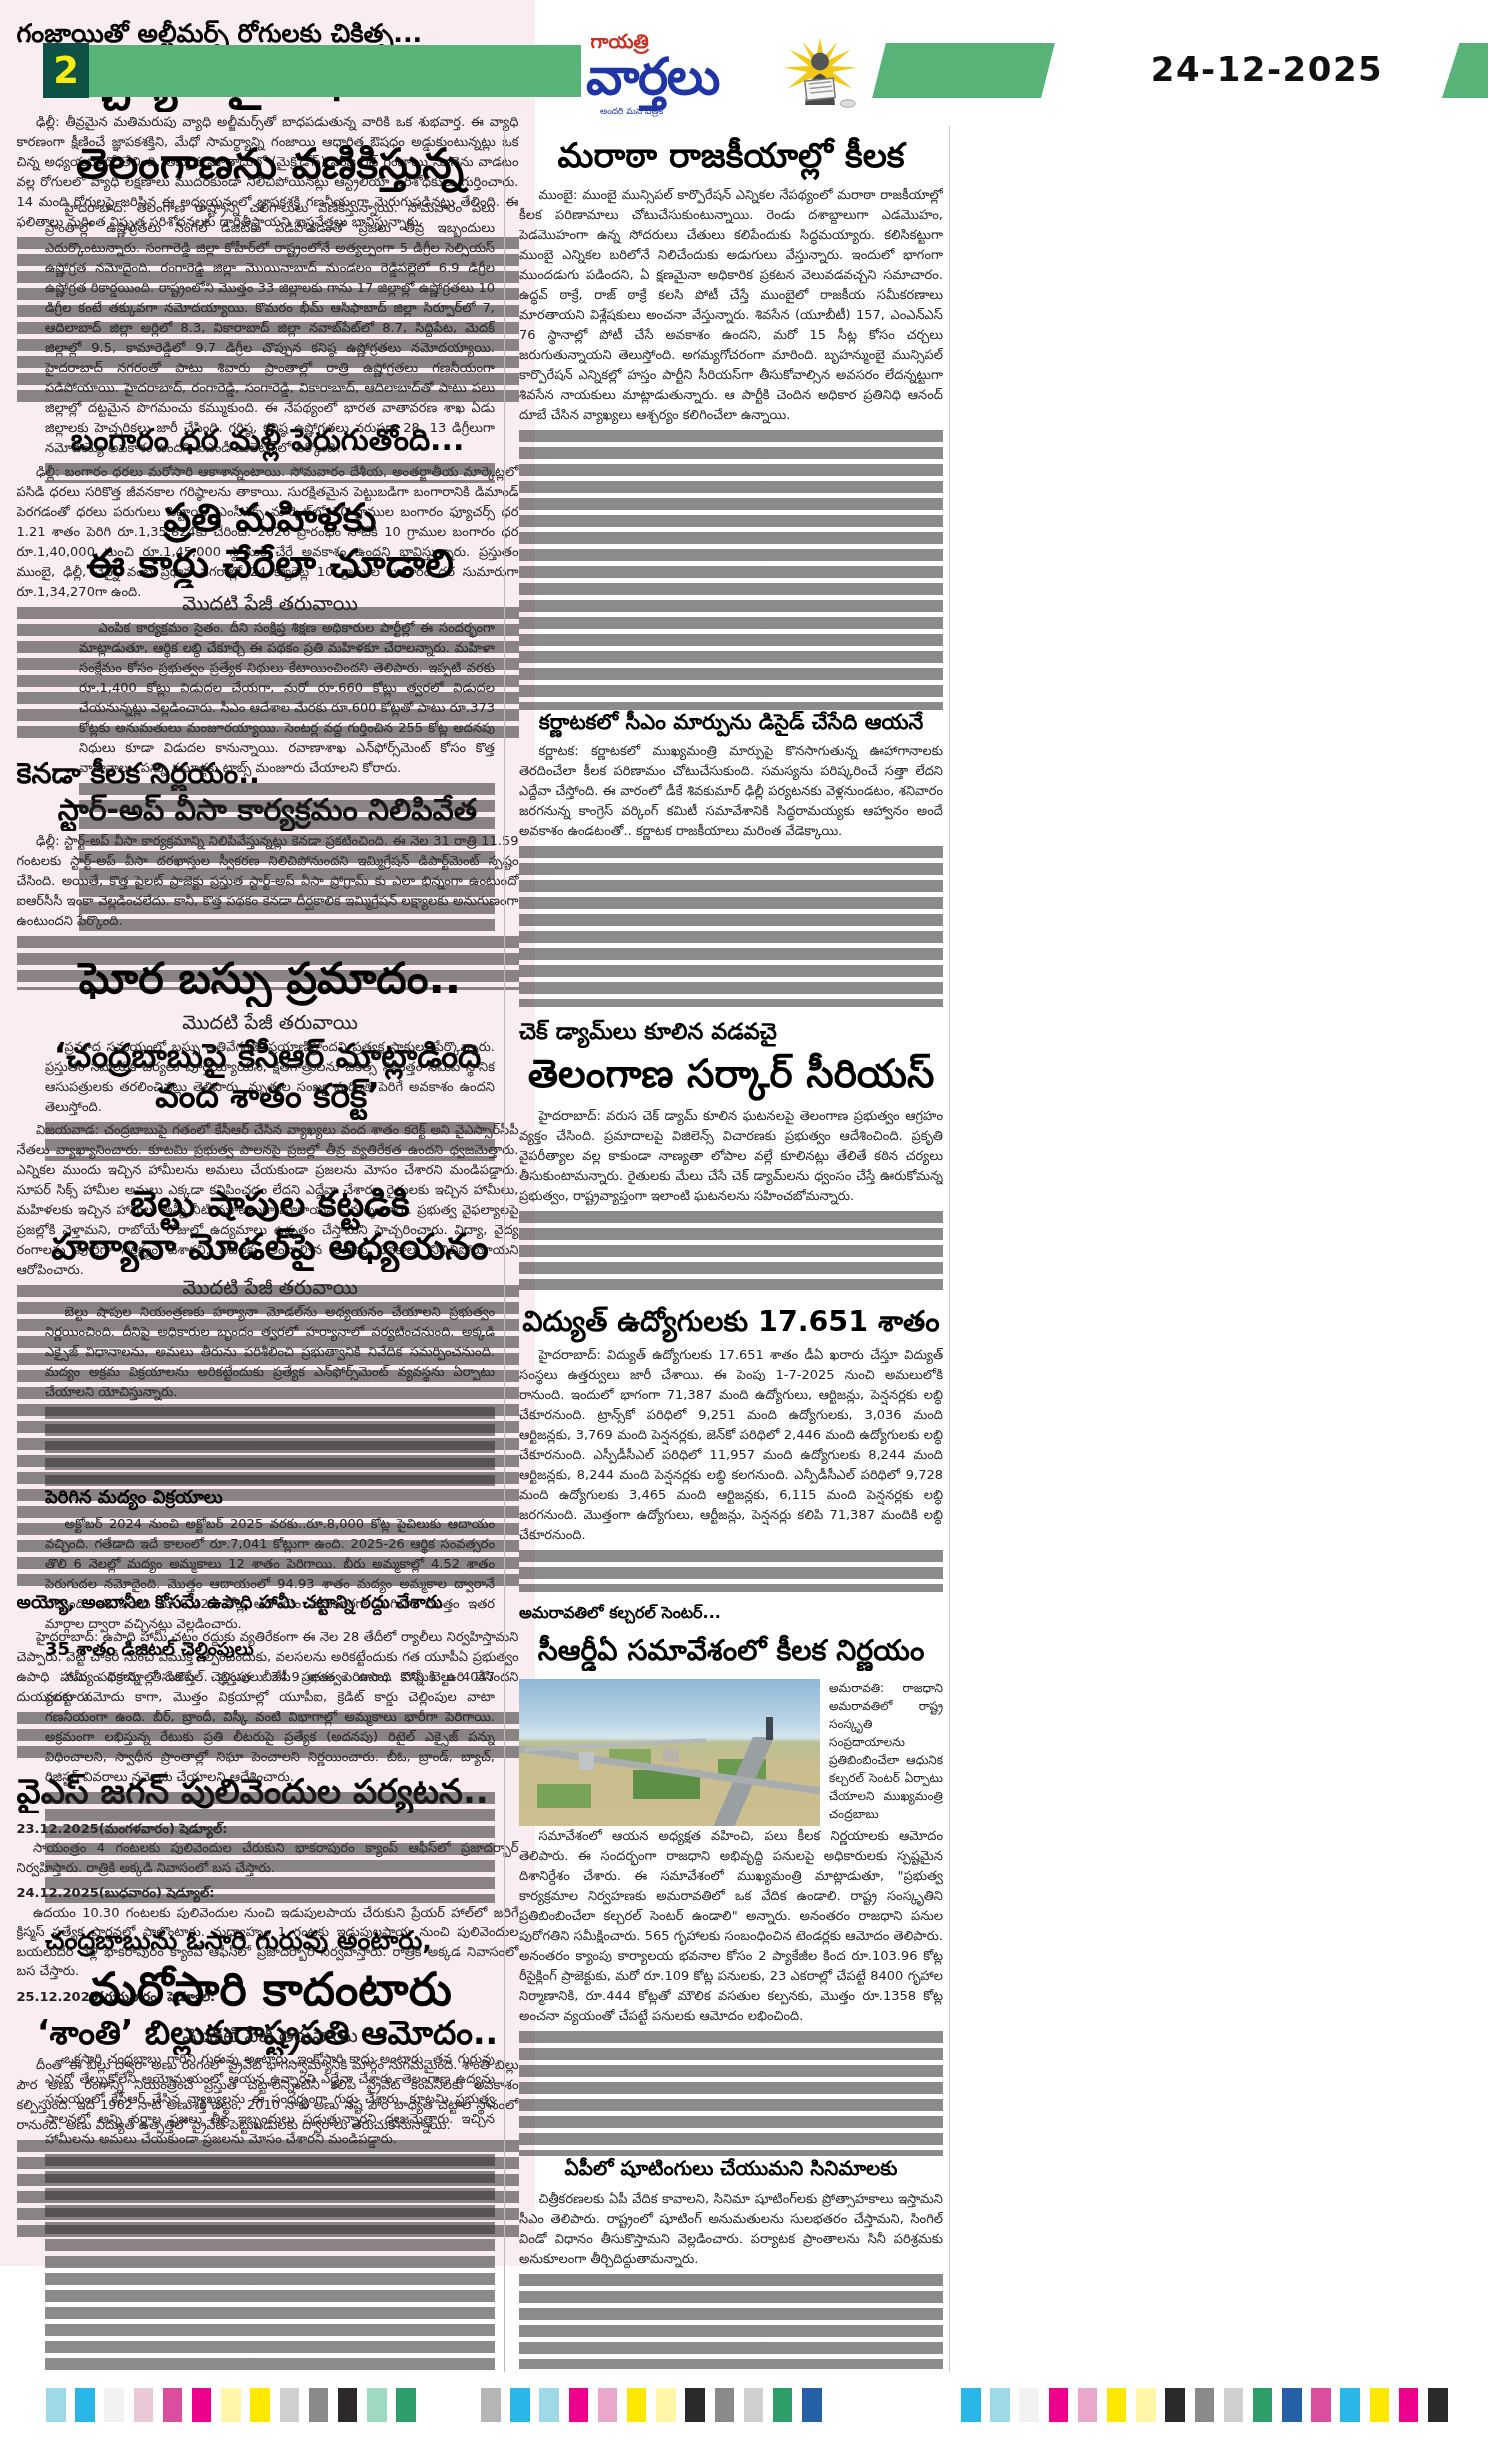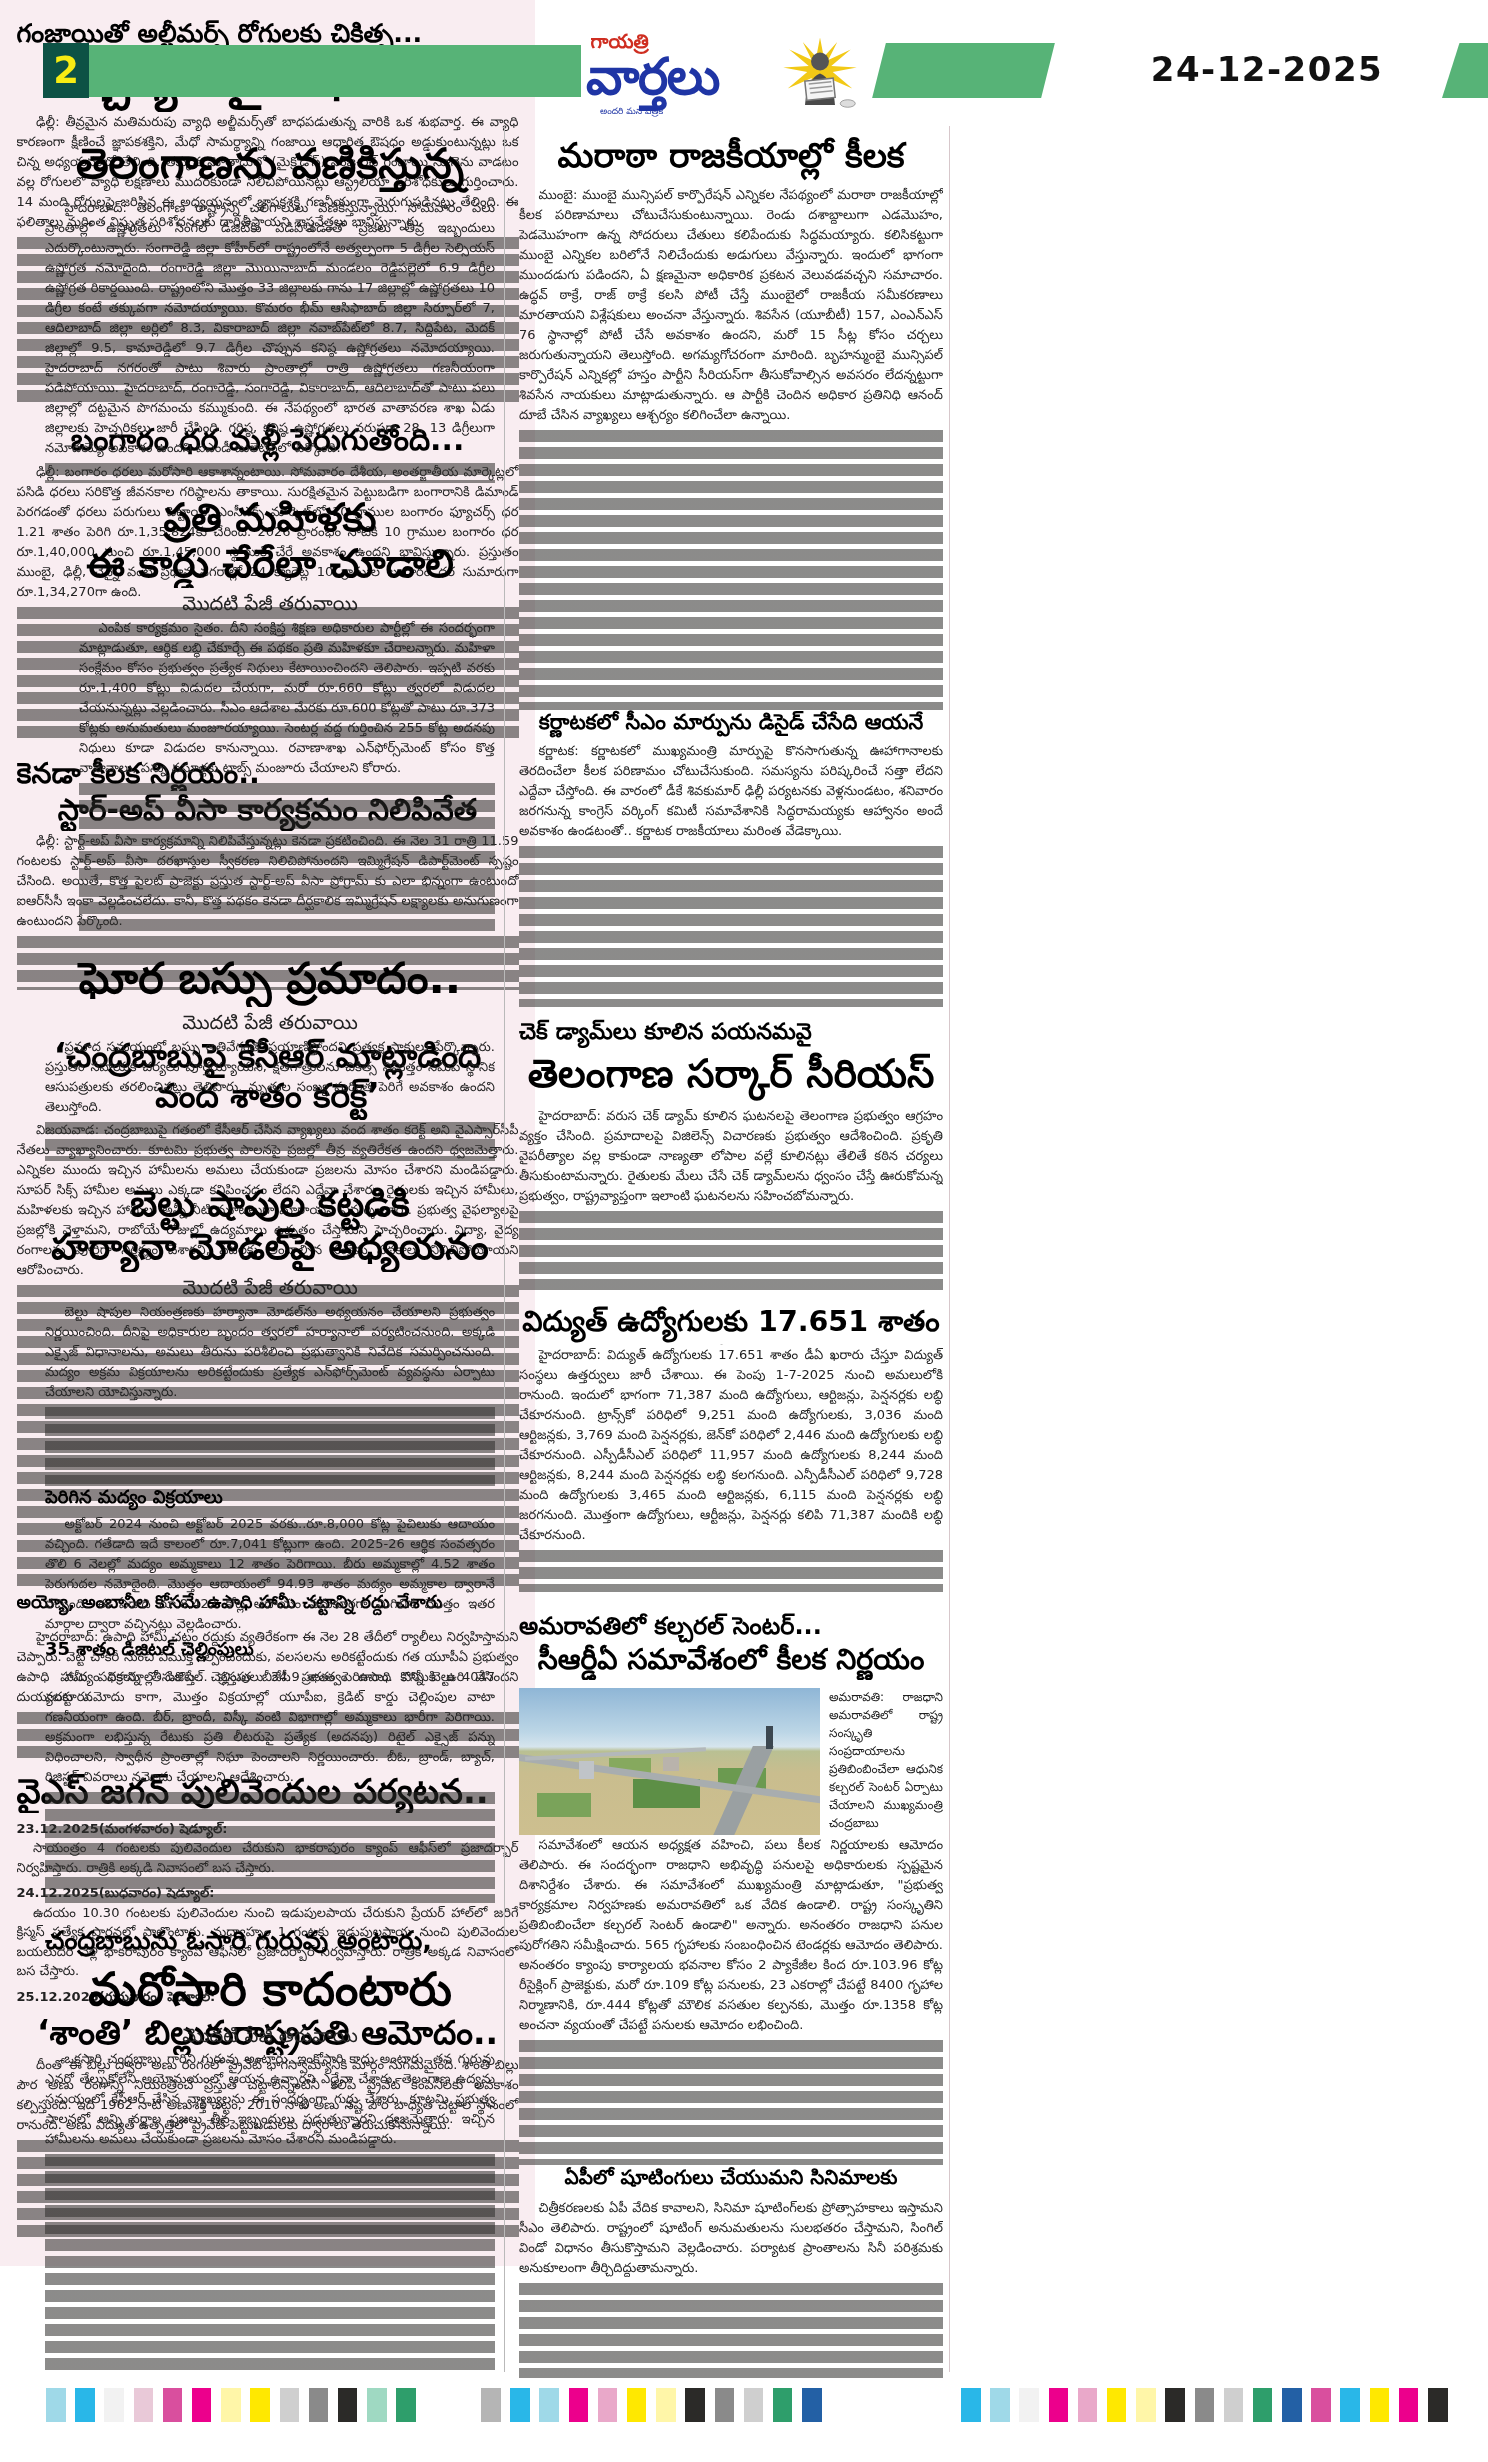--- a/index.html
+++ b/index.html
@@ -166,34 +166,34 @@
     <div class="abody" style="height:525px;">
       <span class="ex">ముంబై: ముంబై మున్సిపల్ కార్పొరేషన్ ఎన్నికల నేపథ్యంలో మరాఠా రాజకీయాల్లో కీలక పరిణామాలు చోటుచేసుకుంటున్నాయి. రెండు దశాబ్దాలుగా ఎడమొహం, పెడమొహంగా ఉన్న సోదరులు చేతులు కలిపేందుకు సిద్ధమయ్యారు. కలిసికట్టుగా ముంబై ఎన్నికల బరిలోనే నిలిచేందుకు అడుగులు వేస్తున్నారు. ఇందులో భాగంగా ముందడుగు పడిందని, ఏ క్షణమైనా అధికారిక ప్రకటన వెలువడవచ్చని సమాచారం. ఉద్ధవ్ ఠాక్రే, రాజ్ ఠాక్రే కలసి పోటీ చేస్తే ముంబైలో రాజకీయ సమీకరణాలు మారతాయని విశ్లేషకులు అంచనా వేస్తున్నారు. శివసేన (యూబీటీ) 157, ఎంఎన్ఎస్ 76 స్థానాల్లో పోటీ చేసే అవకాశం ఉందని, మరో 15 సీట్ల కోసం చర్చలు జరుగుతున్నాయని తెలుస్తోంది. అగమ్యగోచరంగా మారింది. బృహన్ముంబై మున్సిపల్ కార్పొరేషన్ ఎన్నికల్లో హస్తం పార్టీని సీరియస్‌గా తీసుకోవాల్సిన అవసరం లేదన్నట్టుగా శివసేన నాయకులు మాట్లాడుతున్నారు. ఆ పార్టీకి చెందిన అధికార ప్రతినిధి ఆనంద్ దూబే చేసిన వ్యాఖ్యలు ఆశ్చర్యం కలిగించేలా ఉన్నాయి.</span>
         <span class="fill"></span>
     </div>
     <div class="subhead" style="font-size:21px;height:31.5px;">కర్ణాటకలో సీఎం మార్పును డిసైడ్ చేసేది ఆయనే</div>
     <div class="abody" style="height:266px;">
       <span class="ex">కర్ణాటక: కర్ణాటకలో ముఖ్యమంత్రి మార్పుపై కొనసాగుతున్న ఊహాగానాలకు తెరదించేలా కీలక పరిణామం చోటుచేసుకుంది. సమస్యను పరిష్కరించే సత్తా లేదని ఎద్దేవా చేస్తోంది. ఈ వారంలో డీకే శివకుమార్ ఢిల్లీ పర్యటనకు వెళ్లనుండటం, శనివారం జరగనున్న కాంగ్రెస్ వర్కింగ్ కమిటీ సమావేశానికి సిద్ధరామయ్యకు ఆహ్వానం అందే అవకాశం ఉండటంతో.. కర్ణాటక రాజకీయాలు మరింత వేడెక్కాయి.</span>
         <span class="fill"></span>
     </div>
 
-    <div class="kicker" style="margin-top:10.5px;font-size:22.5px;height:30px;">చెక్ డ్యామ్‌లు కూలిన పయనమవై</div>
+    <div class="kicker" style="margin-top:10.5px;font-size:22.5px;height:30px;">చెక్ డ్యామ్‌లు కూలిన వడవచై</div>
     <div class="hl" style="font-size:39px;line-height:52px;height:58px;">తెలంగాణ సర్కార్ సీరియస్</div>
     <div class="abody" style="height:184px;">
       <span class="ex">హైదరాబాద్: వరుస చెక్ డ్యామ్ కూలిన ఘటనలపై తెలంగాణ ప్రభుత్వం ఆగ్రహం వ్యక్తం చేసింది. ప్రమాదాలపై విజిలెన్స్ విచారణకు ప్రభుత్వం ఆదేశించింది. ప్రకృతి వైపరీత్యాల వల్ల కాకుండా నాణ్యతా లోపాల వల్లే కూలినట్లు తేలితే కఠిన చర్యలు తీసుకుంటామన్నారు. రైతులకు మేలు చేసే చెక్ డ్యామ్‌లను ధ్వంసం చేస్తే ఊరుకోమన్న ప్రభుత్వం, రాష్ట్రవ్యాప్తంగా ఇలాంటి ఘటనలను సహించబోమన్నారు.</span>
         <span class="fill"></span>
     </div>
 
     <div class="hl" style="margin-top:12px;font-size:28.5px;line-height:39px;height:43px;">విద్యుత్ ఉద్యోగులకు 17.651 శాతం డీఏ</div>
     <div class="abody" style="height:247px;">
       <span class="ex">హైదరాబాద్: విద్యుత్ ఉద్యోగులకు 17.651 శాతం డీఏ ఖరారు చేస్తూ విద్యుత్ సంస్థలు ఉత్తర్వులు జారీ చేశాయి. ఈ పెంపు 1-7-2025 నుంచి అమలులోకి రానుంది. ఇందులో భాగంగా 71,387 మంది ఉద్యోగులు, ఆర్టిజన్లు, పెన్షనర్లకు లబ్ధి చేకూరనుంది. ట్రాన్స్‌కో పరిధిలో 9,251 మంది ఉద్యోగులకు, 3,036 మంది ఆర్టిజన్లకు, 3,769 మంది పెన్షనర్లకు, జెన్‌కో పరిధిలో 2,446 మంది ఉద్యోగులకు లబ్ధి చేకూరనుంది. ఎస్పీడీసీఎల్ పరిధిలో 11,957 మంది ఉద్యోగులకు 8,244 మంది ఆర్టిజన్లకు, 8,244 మంది పెన్షనర్లకు లబ్ధి కలగనుంది. ఎన్పీడీసీఎల్ పరిధిలో 9,728 మంది ఉద్యోగులకు 3,465 మంది ఆర్టిజన్లకు, 6,115 మంది పెన్షనర్లకు లబ్ధి జరగనుంది. మొత్తంగా ఉద్యోగులు, ఆర్టీజన్లు, పెన్షనర్లు కలిపి 71,387 మందికి లబ్ధి చేకూరనుంది.</span>
         <span class="fill"></span>
     </div>
 
-    <div class="kicker" style="margin-top:20px;font-size:24px;height:31.5px;">అమరావతిలో కల్చరల్ సెంటర్...</div>
+    <div class="kicker" style="margin-top:11px;font-size:16px;height:31.5px;">అమరావతిలో కల్చరల్ సెంటర్...</div>
     <div class="hl" style="font-size:28.5px;line-height:34px;height:37px;">సీఆర్డీఏ సమావేశంలో కీలక నిర్ణయం</div>
 
     <div class="photo-row">
       <div class="photo">
         <div class="ph-green1"></div>
           <div class="ph-green2"></div>
           <div class="ph-green3"></div>
           <div class="ph-green4"></div>
         <div class="ph-road1"></div>
           <div class="ph-road2"></div>

